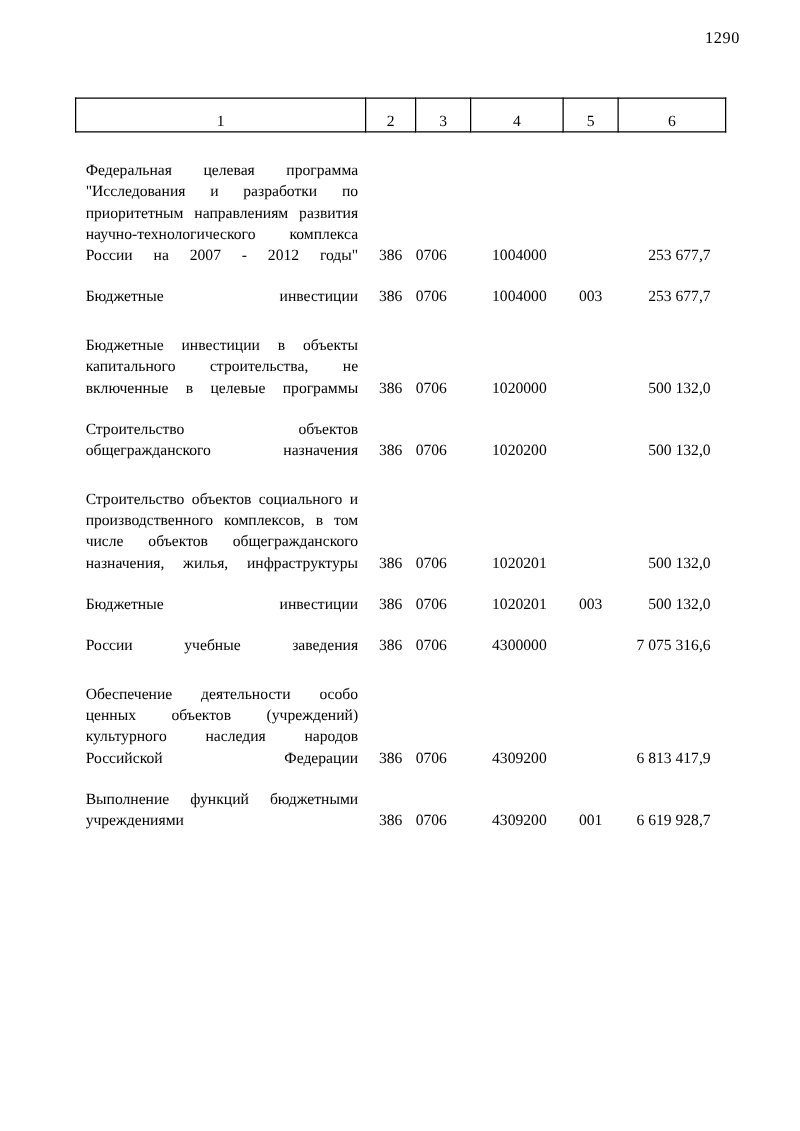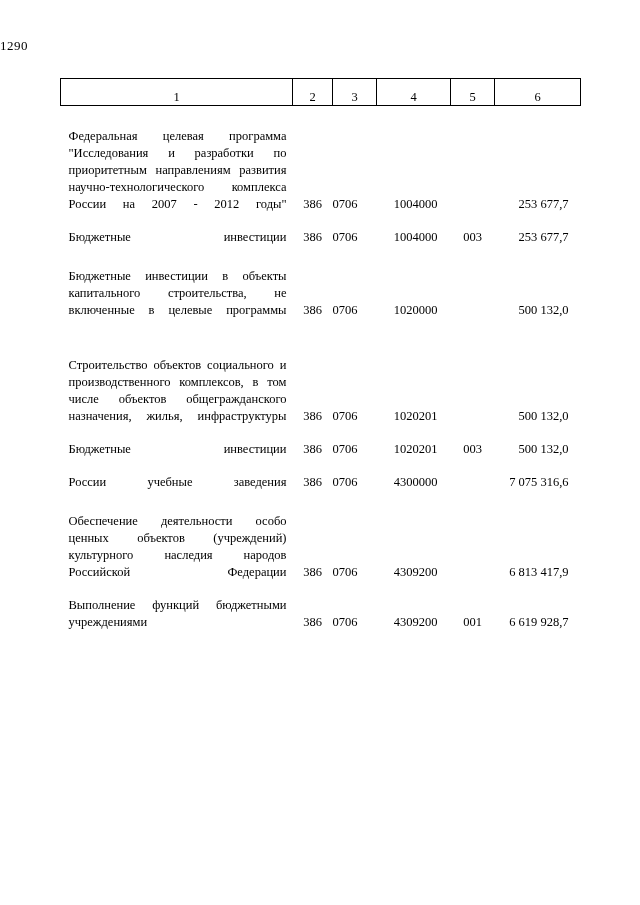--- a/index.html
+++ b/index.html
@@ -15,24 +15,24 @@
     position: relative;
   }
   .page {
     width: 640px;
     height: 905px;
     position: relative;
     box-sizing: border-box;
   }
   .page-number {
     position: absolute;
-    top: 38px;
+    top: 22px;
     left: 0;
     width: 592px;
-    text-align: left;
+    text-align: right;
     font-size: 13px;
     letter-spacing: 0.5px;
   }
   .table-wrap {
     position: absolute;
     top: 78px;
     left: 60px;
     width: 520px;
   }
   table.doc {
@@ -145,20 +145,28 @@
             <td class="name-cell">Бюджетные инвестиции в объекты капитального строительства, не включенные в целевые программы</td>
             <td class="col-2 num-cell">386</td>
             <td class="col-3 num-cell">0706</td>
             <td class="col-4 num-cell">1020000</td>
             <td class="col-5 num-cell"></td>
             <td class="col-6 num-cell">500 132,0</td>
           </tr>
           <tr class="spacer">
             <td colspan="6"></td>
           </tr>
+          <tr class="body-row">
+            <td class="name-cell">Строительство объектов общегражданского назначения</td>
+            <td class="col-2 num-cell">386</td>
+            <td class="col-3 num-cell">0706</td>
+            <td class="col-4 num-cell">1020200</td>
+            <td class="col-5 num-cell"></td>
+            <td class="col-6 num-cell">500 132,0</td>
+          </tr>
           <tr class="spacer-lg">
             <td colspan="6"></td>
           </tr>
           <tr class="body-row">
             <td class="name-cell">Строительство объектов социального и производственного комплексов, в том числе объектов общегражданского назначения, жилья, инфраструктуры</td>
             <td class="col-2 num-cell">386</td>
             <td class="col-3 num-cell">0706</td>
             <td class="col-4 num-cell">1020201</td>
             <td class="col-5 num-cell"></td>
             <td class="col-6 num-cell">500 132,0</td>

